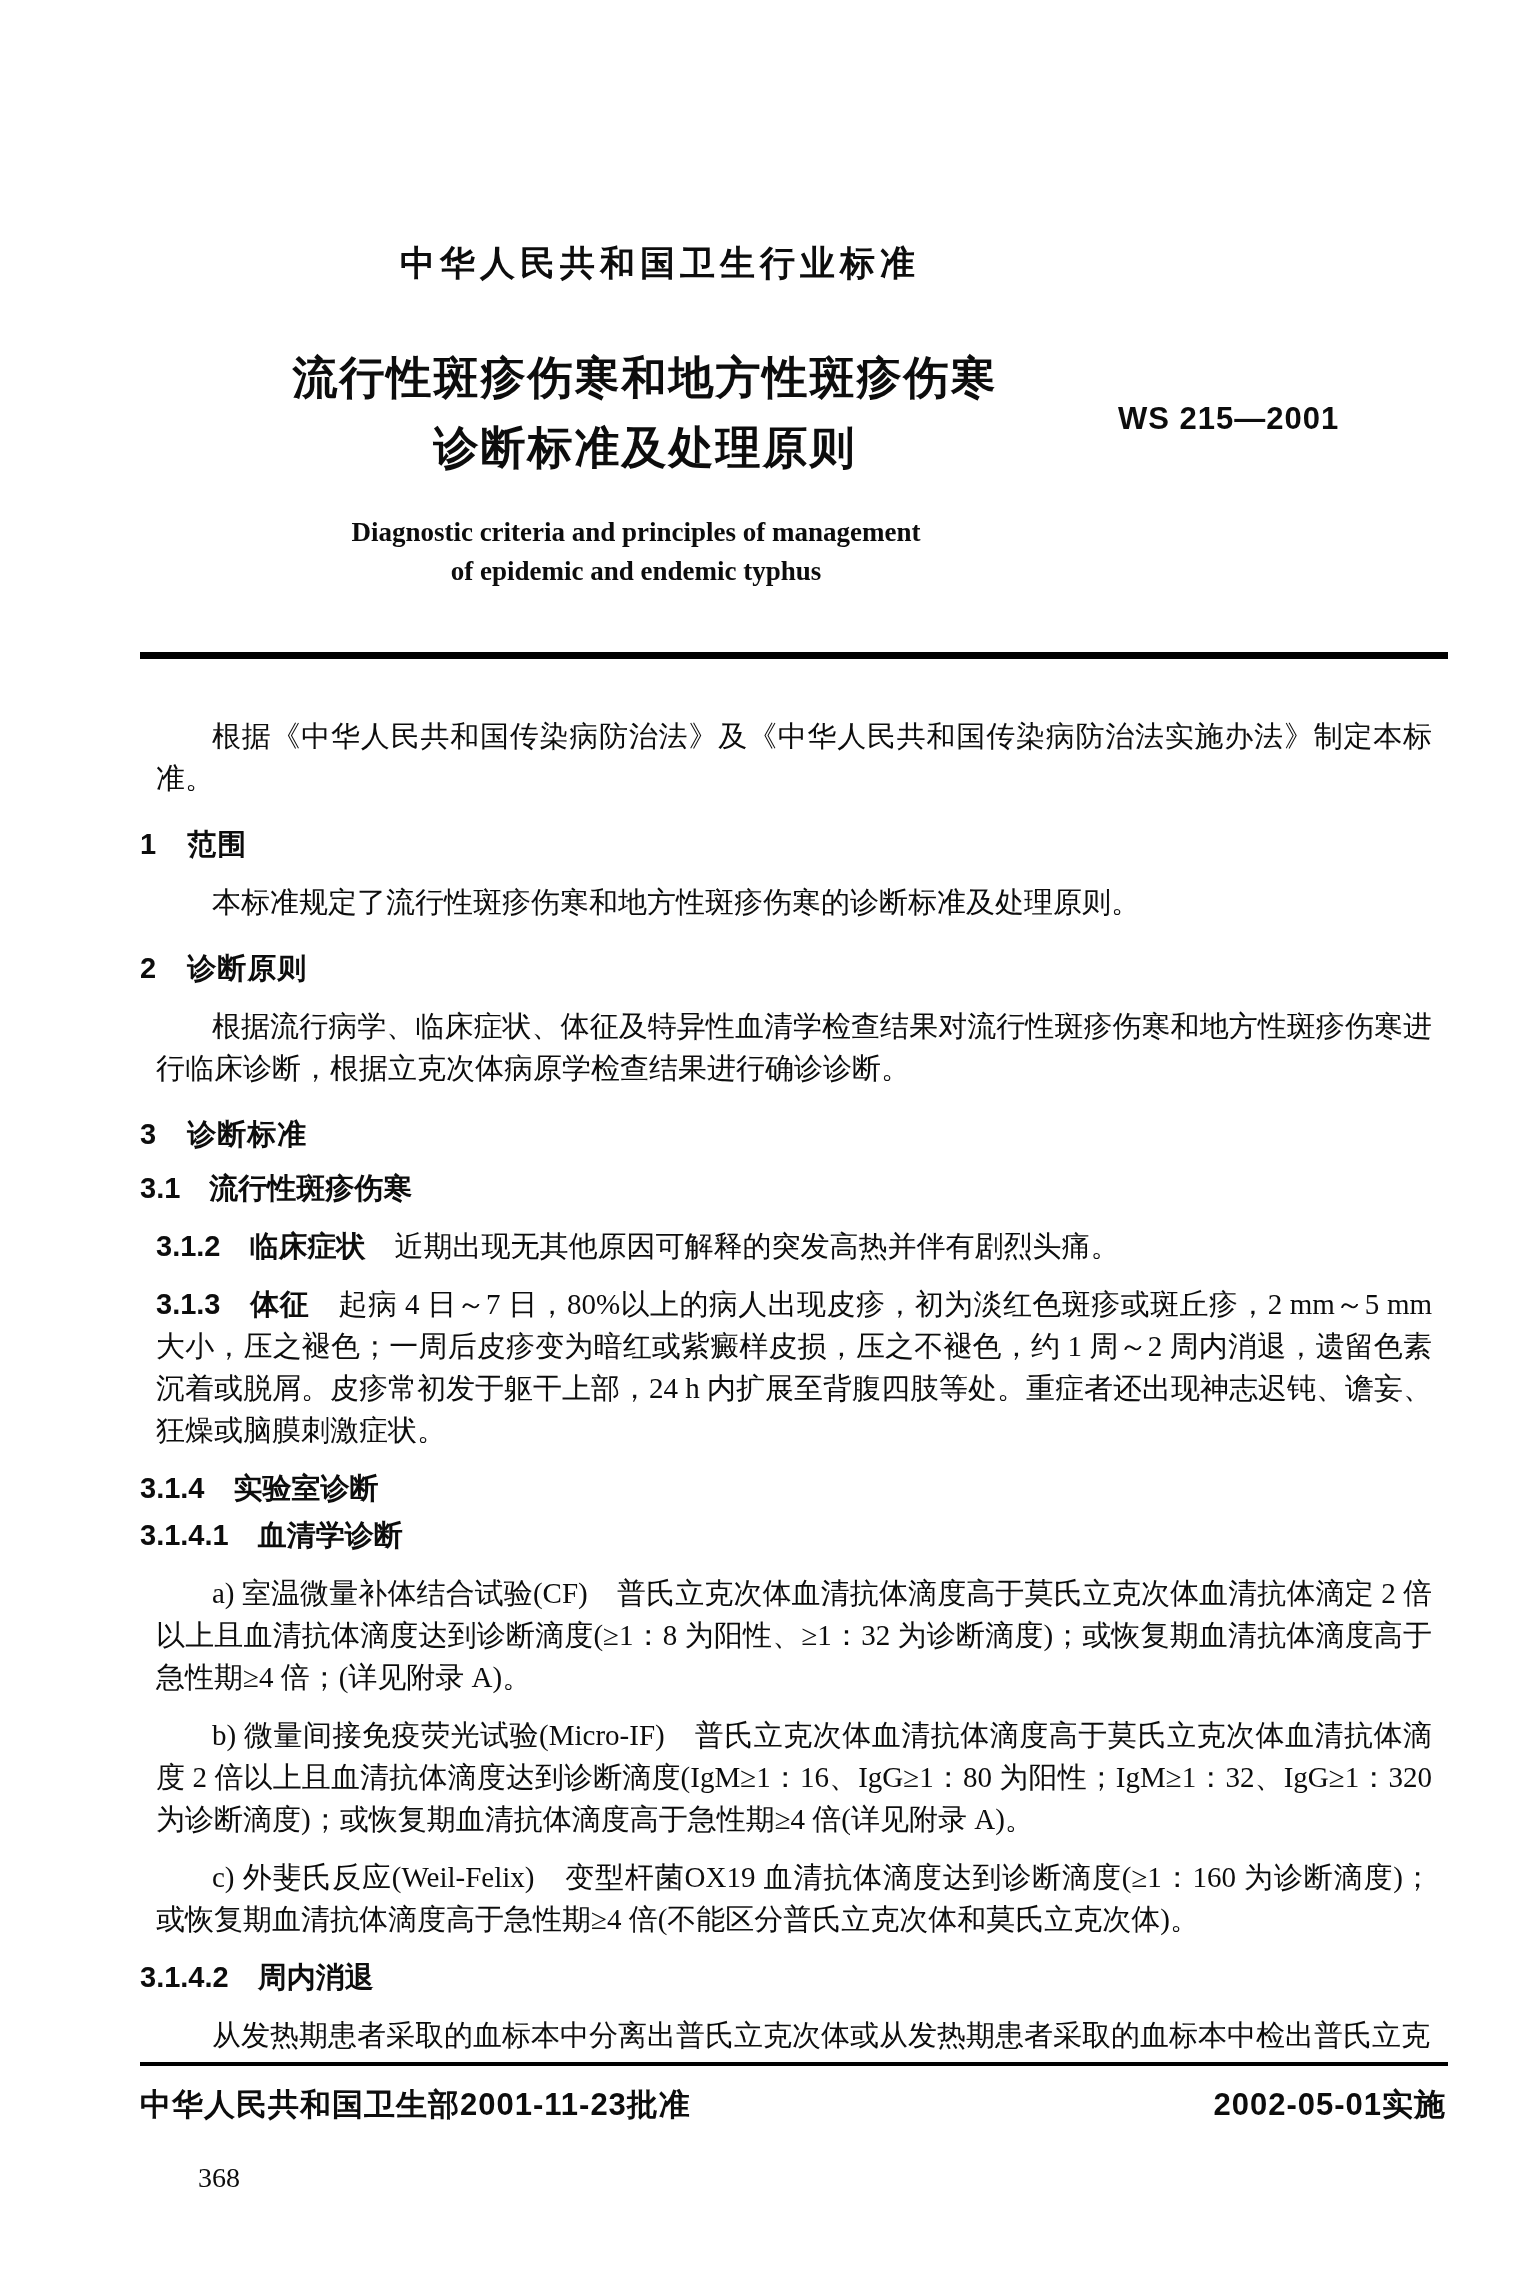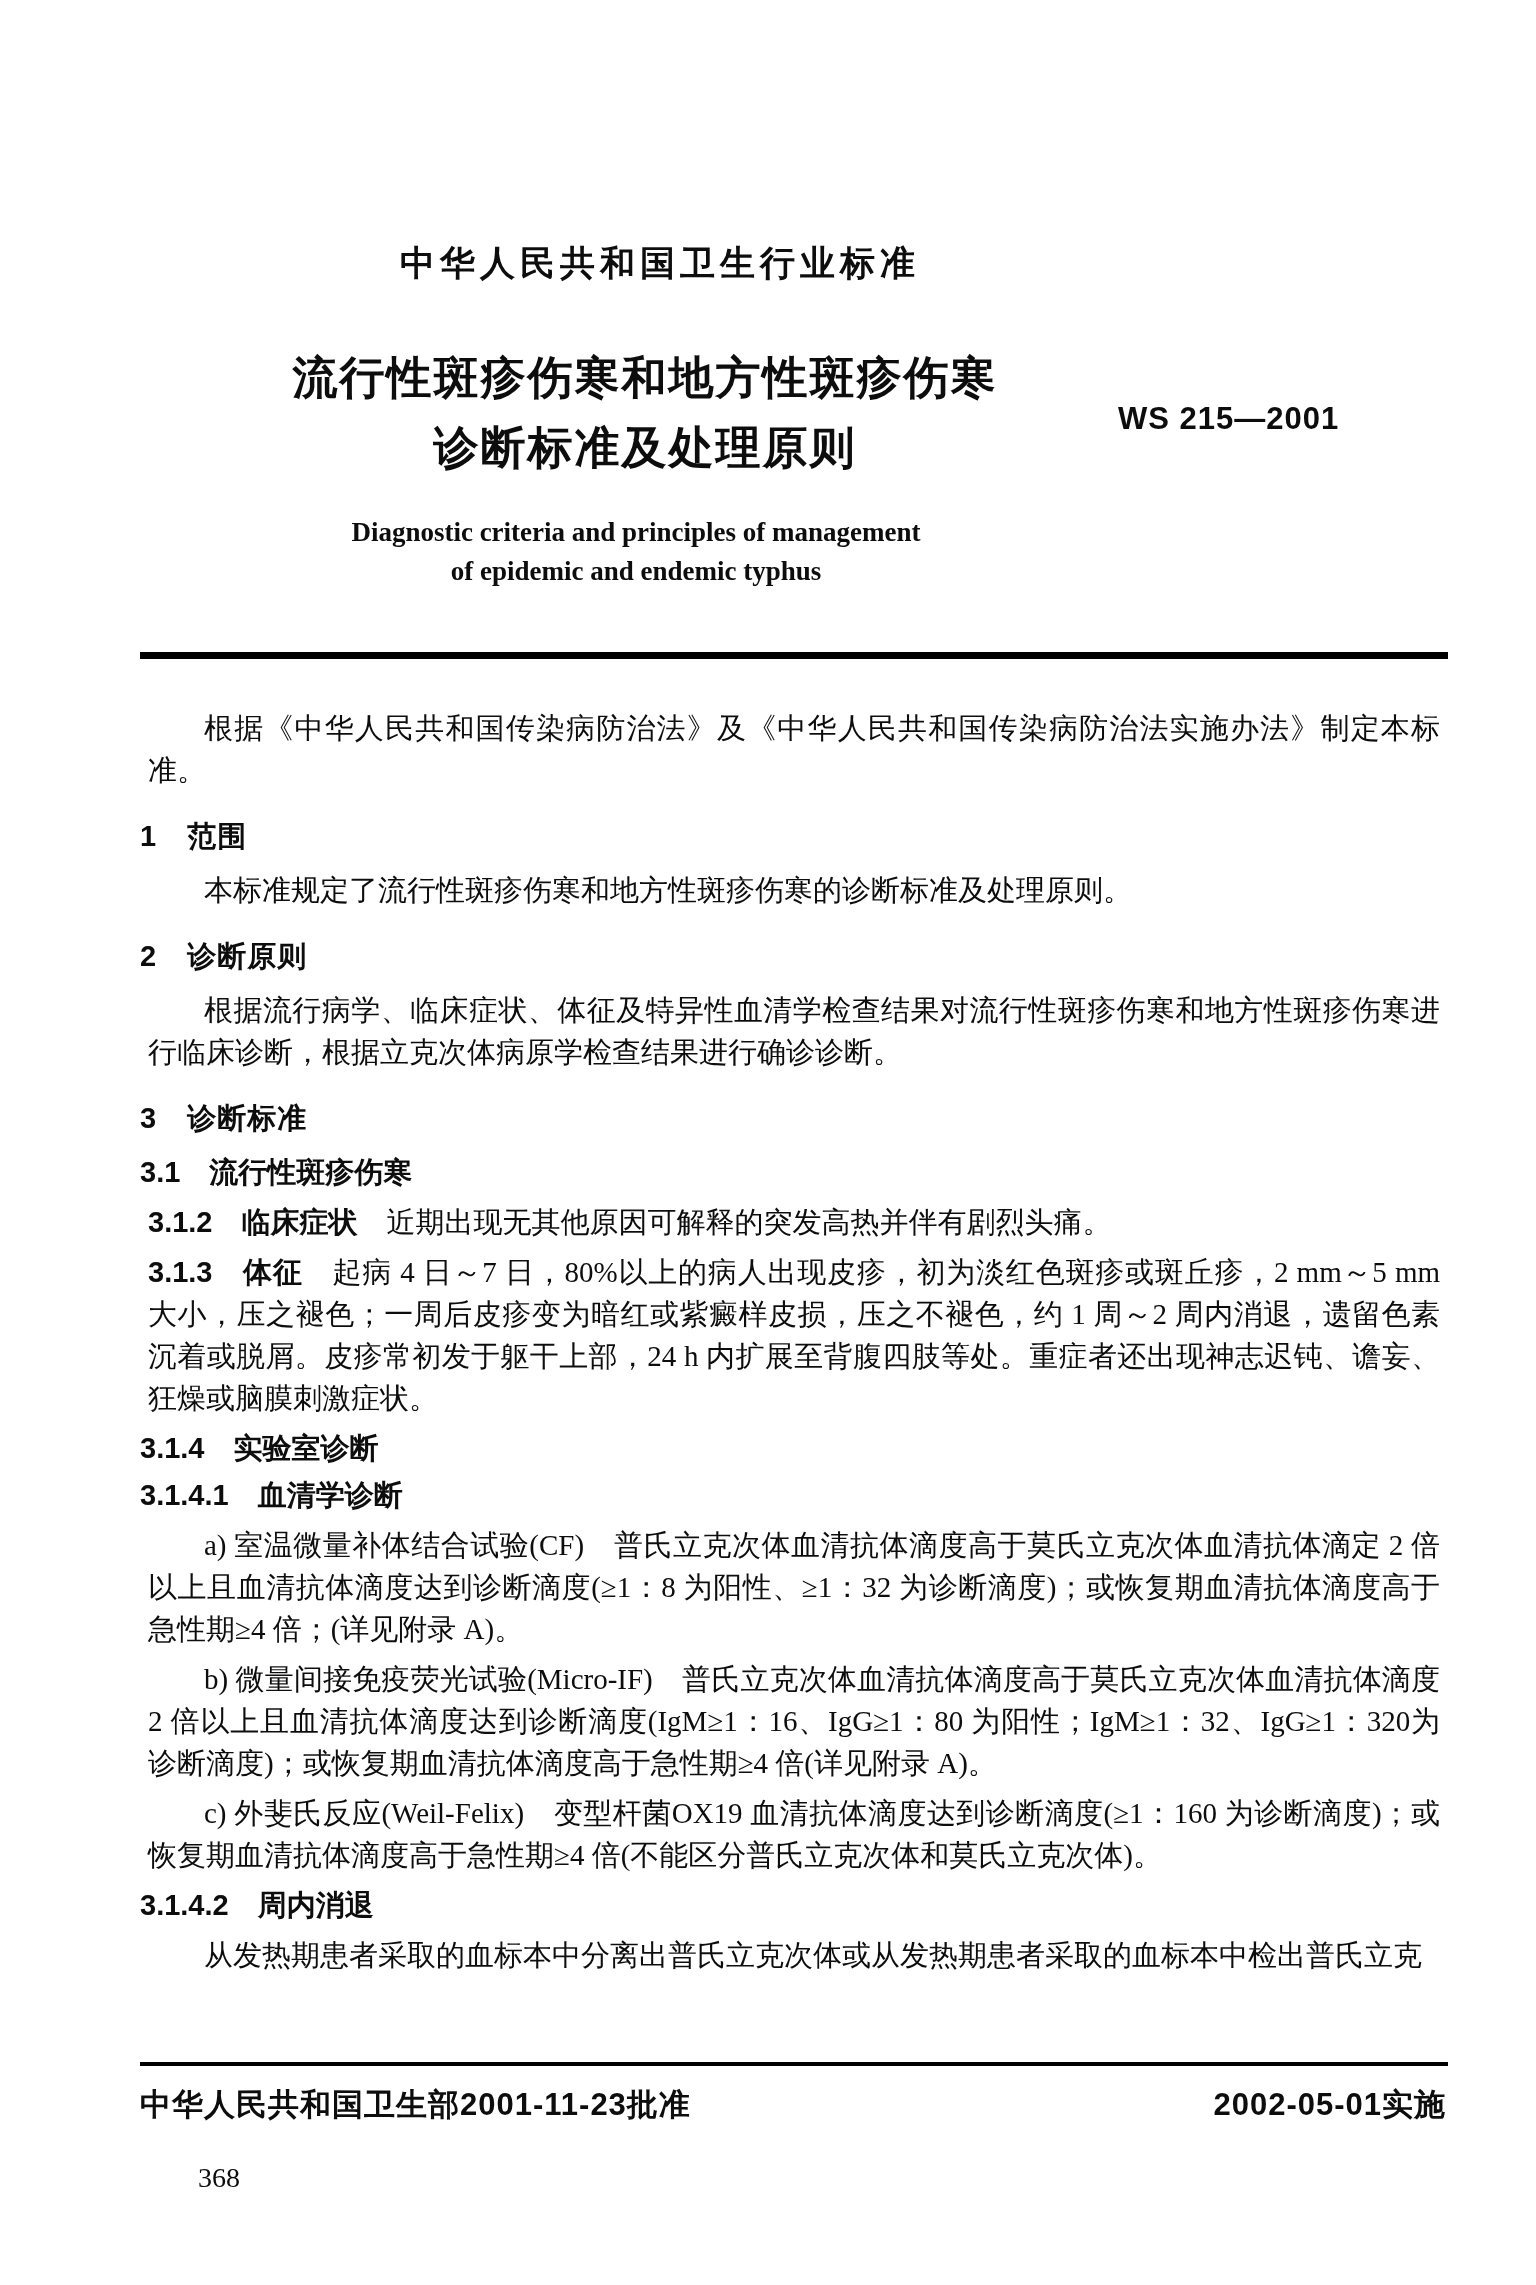--- a/index.html
+++ b/index.html
@@ -45,21 +45,21 @@
   .e2{top:556px;}
   .rule-top{
     position:absolute;left:140px;top:652px;width:1308px;height:7px;
     background:#000;
   }
   .doc-body{
     position:absolute;left:140px;top:699px;width:1308px;
     font-size:29px;line-height:42px;
     text-align:justify;
   }
-  .doc-body p{margin:8px;}
+  .doc-body p{margin:16px;}
   .doc-body p.para{text-indent:56px;}
   .doc-body p.heading{
     font-family:"Liberation Sans", sans-serif;
     font-weight:700;letter-spacing:1px;
     margin:24px 0 12px 0;
   }
   .doc-body p.subheading{
     font-family:"Liberation Sans", sans-serif;
     font-weight:700;
     margin:5px 0;

